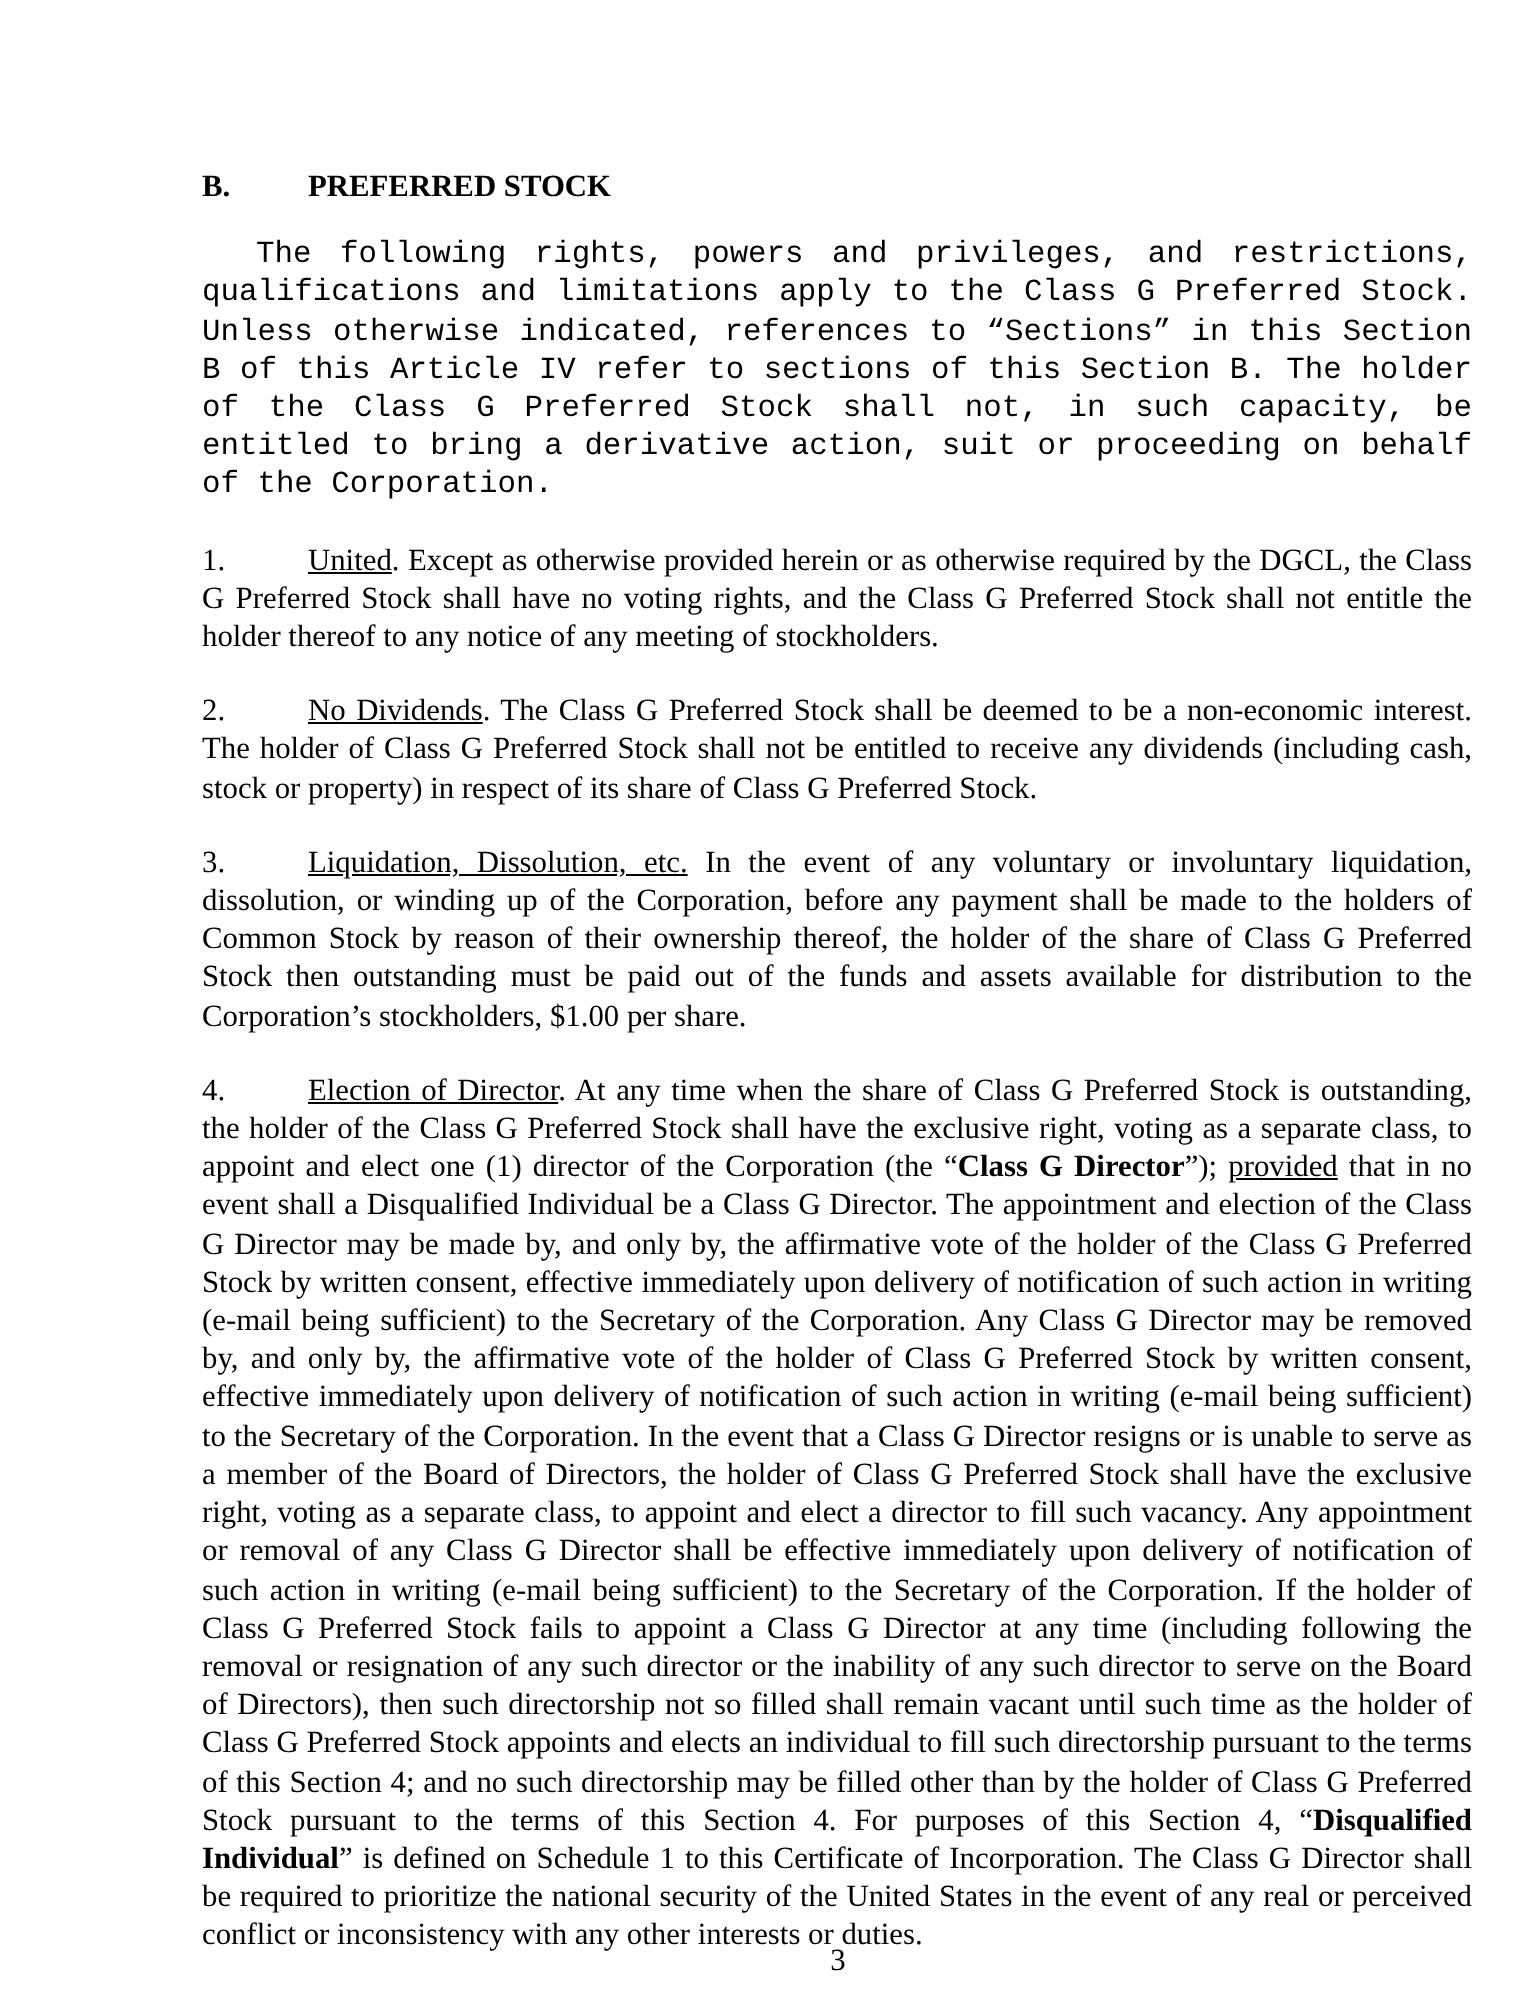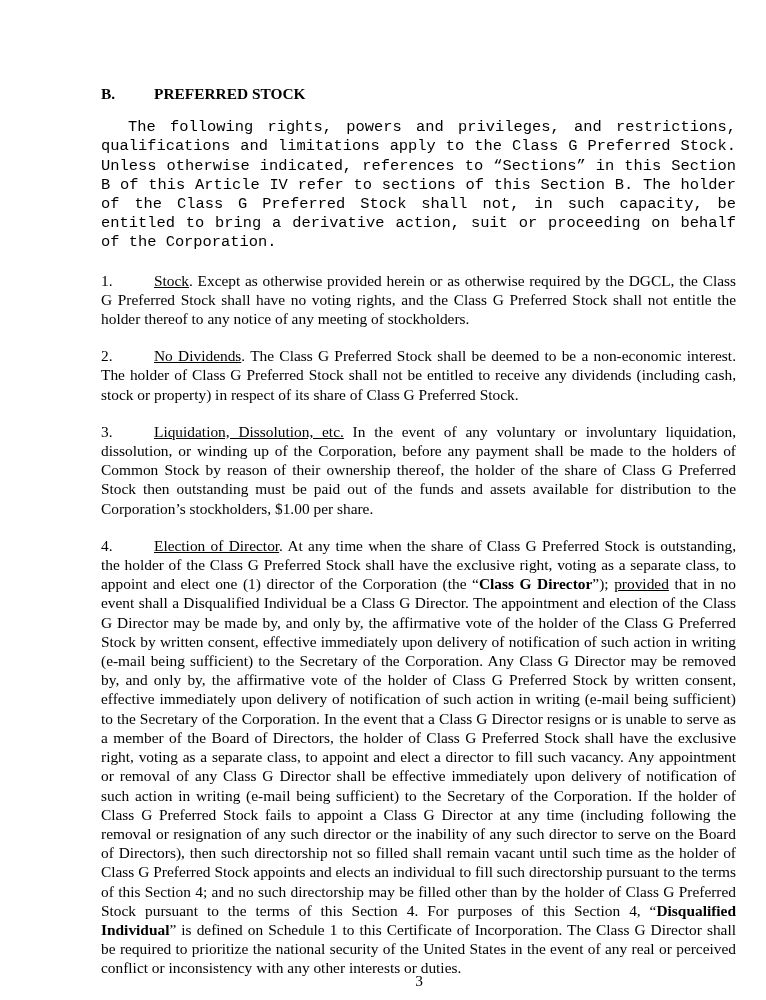--- a/index.html
+++ b/index.html
@@ -47,21 +47,21 @@
 </style>
 </head>
 <body>
 
 <div class="page">
 
   <div class="section-heading"><span class="tabnum">B.</span><span>PREFERRED STOCK</span></div>
 
   <p class="para intro"><span class="runs"><span>The following rights, powers and privileges, and restrictions, qualifications and limitations apply to the Class G Preferred Stock. Unless otherwise indicated, references to “Sections” in this Section B of this Article IV refer to sections of this Section B. The holder of the Class G Preferred Stock shall not, in such capacity, be entitled to bring a derivative action, suit or proceeding on behalf of the Corporation.</span></span></p>
 
-  <p class="para"><span class="tabnum">1.</span><span class="runs"><span style="text-decoration: underline;">Stock</span><span>. Except as otherwise provided herein or as otherwise required by the DGCL, the Class G Preferred Stock shall have no voting rights, and the Class G Preferred Stock shall not entitle the holder thereof to any notice of any meeting of stockholders.</span></span></p>
+  <p class="para"><span class="tabnum">1.</span><span class="runs"><span style="text-decoration: underline;">United</span><span>. Except as otherwise provided herein or as otherwise required by the DGCL, the Class G Preferred Stock shall have no voting rights, and the Class G Preferred Stock shall not entitle the holder thereof to any notice of any meeting of stockholders.</span></span></p>
 
   <p class="para"><span class="tabnum">2.</span><span class="runs"><span style="text-decoration: underline;">No Dividends</span><span>. The Class G Preferred Stock shall be deemed to be a non-economic interest. The holder of Class G Preferred Stock shall not be entitled to receive any dividends (including cash, stock or property) in respect of its share of Class G Preferred Stock.</span></span></p>
 
   <p class="para"><span class="tabnum">3.</span><span class="runs"><span style="text-decoration: underline;">Liquidation, Dissolution, etc.</span><span> In the event of any voluntary or involuntary liquidation, dissolution, or winding up of the Corporation, before any payment shall be made to the holders of Common Stock by reason of their ownership thereof, the holder of the share of Class G Preferred Stock then outstanding must be paid out of the funds and assets available for distribution to the Corporation’s stockholders, $1.00 per share.</span></span></p>
 
   <p class="para"><span class="tabnum">4.</span><span class="runs"><span style="text-decoration: underline;">Election of Director</span><span>. At any time when the share of Class G Preferred Stock is outstanding, the holder of the Class G Preferred Stock shall have the exclusive right, voting as a separate class, to appoint and elect one (1) director of the Corporation (the “</span><span style="font-weight: bold;">Class G Director</span><span>”); </span><span style="text-decoration: underline;">provided</span><span> that in no event shall a Disqualified Individual be a Class G Director. The appointment and election of the Class G Director may be made by, and only by, the affirmative vote of the holder of the Class G Preferred Stock by written consent, effective immediately upon delivery of notification of such action in writing (e-mail being sufficient) to the Secretary of the Corporation. Any Class G Director may be removed by, and only by, the affirmative vote of the holder of Class G Preferred Stock by written consent, effective immediately upon delivery of notification of such action in writing (e-mail being sufficient) to the Secretary of the Corporation. In the event that a Class G Director resigns or is unable to serve as a member of the Board of Directors, the holder of Class G Preferred Stock shall have the exclusive right, voting as a separate class, to appoint and elect a director to fill such vacancy. Any appointment or removal of any Class G Director shall be effective immediately upon delivery of notification of such action in writing (e-mail being sufficient) to the Secretary of the Corporation. If the holder of Class G Preferred Stock fails to appoint a Class G Director at any time (including following the removal or resignation of any such director or the inability of any such director to serve on the Board of Directors), then such directorship not so filled shall remain vacant until such time as the holder of Class G Preferred Stock appoints and elects an individual to fill such directorship pursuant to the terms of this Section 4; and no such directorship may be filled other than by the holder of Class G Preferred Stock pursuant to the terms of this Section 4. For purposes of this Section 4, “</span><span style="font-weight: bold;">Disqualified Individual</span><span>” is defined on Schedule 1 to this Certificate of Incorporation. The Class G Director shall be required to prioritize the national security of the United States in the event of any real or perceived conflict or inconsistency with any other interests or duties.</span></span></p>
 
   <div class="page-number">3</div>
 
 </div>

